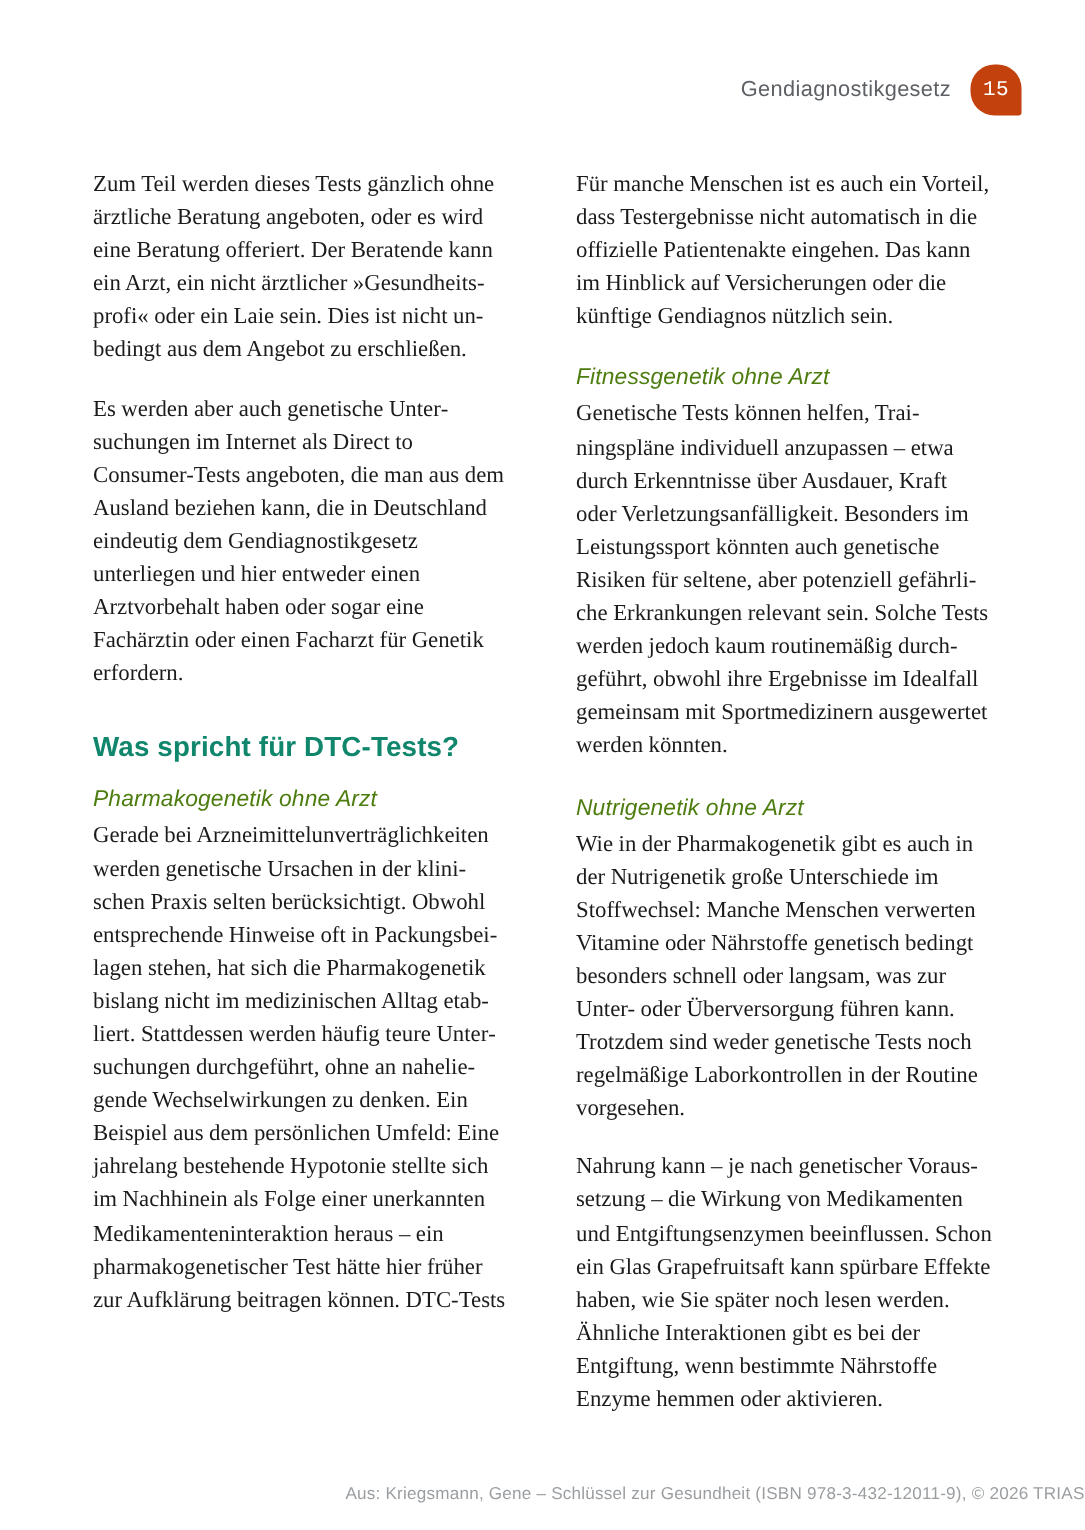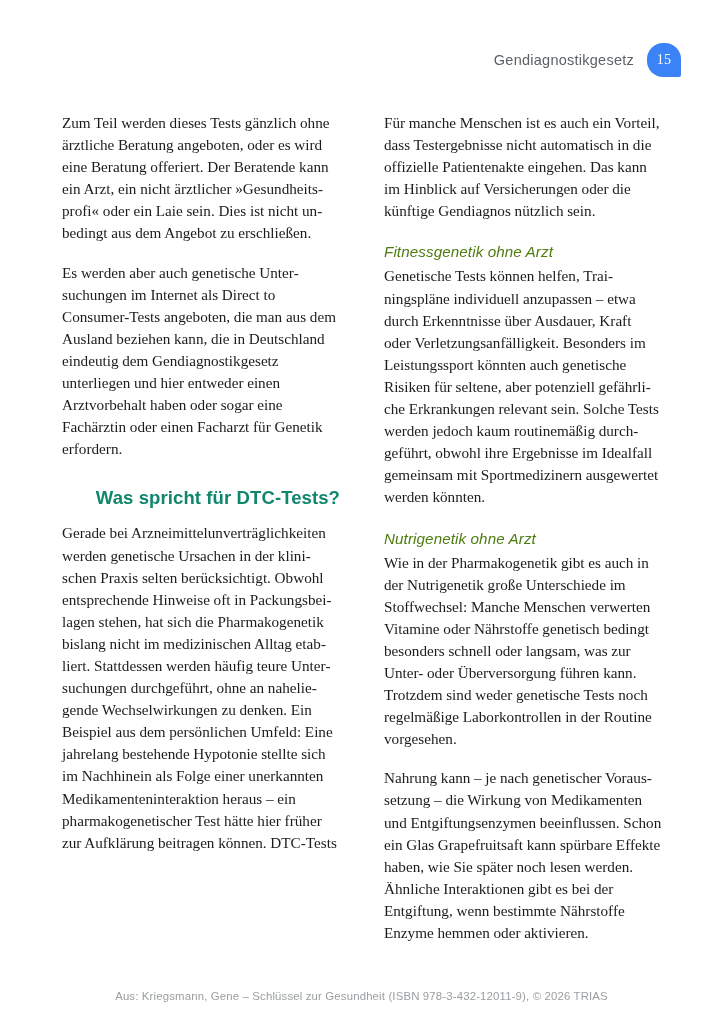--- a/index.html
+++ b/index.html
@@ -39,23 +39,23 @@
     font-size: 14.5px;
     letter-spacing: 0.25px;
     color: #5d6165;
     line-height: 1;
     white-space: nowrap;
     margin-left: 14px;
   }
   .page-badge {
     width: 34px;
     height: 34px;
-    background: #3b82f6;
+    background: #c2410c;
     color: #ffffff;
-    font-family: Liberation Serif, serif;
+    font-family: Liberation Mono, monospace;
     font-size: 14px;
     letter-spacing: 0.2px;
     display: flex;
     align-items: center;
     justify-content: center;
     border-radius: 16px 16px 2px 16px;
   }
 
   
   .columns {
@@ -84,21 +84,20 @@
   }
 
   h2.section-title {
     margin: 25px 0 12px 0;
     font-family: "Liberation Sans", "DejaVu Sans", sans-serif;
     font-size: 18.5px;
     font-weight: bold;
     color: #10866c;
     line-height: 24px;
     letter-spacing: 0.1px;
-    text-align: right;
   }
   h2.section-title.first {
     margin-top: 26px;
   }
 
   h3.sub-title {
     margin: 0 0 3px 0;
     font-family: "Liberation Sans", "DejaVu Sans", sans-serif;
     font-size: 15.2px;
     font-weight: normal;
@@ -110,21 +109,21 @@
   h3.sub-title.spaced {
     margin-top: 19px;
   }
 
   
   .footer {
     position: absolute;
     left: 0;
     right: 0;
     top: 990px;
-    text-align: center;
+    text-align: right;
     font-family: "Liberation Sans", "DejaVu Sans", sans-serif;
     font-size: 11.4px;
     color: #9a9ea1;
     letter-spacing: 0.15px;
   }
 </style>
 </head>
 <body>
 
 <div class="page">
@@ -135,20 +134,21 @@
   </div>
 
   <div class="columns">
 
     <div class="col">
       <p class="body">Zum Teil werden dieses Tests gänzlich ohne ärztliche Beratung angeboten, oder es wird eine Beratung offeriert. Der Beratende kann ein Arzt, ein nicht ärztlicher »Gesundheits­profi« oder ein Laie sein. Dies ist nicht un­bedingt aus dem Angebot zu erschließen.</p>
       <p class="body">Es werden aber auch genetische Unter­suchungen im Internet als Direct to Consumer-Tests angeboten, die man aus dem Ausland beziehen kann, die in Deutschland eindeutig dem Gendiagnos­tikgesetz unterliegen und hier entweder einen Arztvorbehalt haben oder sogar eine Fachärztin oder einen Facharzt für Genetik erfordern.</p>
 
       <h2 class="section-title first">Was spricht für DTC-Tests?</h2>
 
+      <h3 class="sub-title">Pharmakogenetik ohne Arzt</h3>
 
       <p class="body">Gerade bei Arzneimittelunverträglichkeiten werden genetische Ursachen in der klini­schen Praxis selten berücksichtigt. Obwohl entsprechende Hinweise oft in Packungsbei­lagen stehen, hat sich die Pharmakogenetik bislang nicht im medizinischen Alltag etab­liert. Stattdessen werden häufig teure Unter­suchungen durchgeführt, ohne an nahelie­gende Wechselwirkungen zu denken. Ein Beispiel aus dem persönlichen Umfeld: Eine jahrelang bestehende Hypotonie stellte sich im Nachhinein als Folge einer unerkannten Medikamenteninteraktion heraus – ein pharmakogenetischer Test hätte hier früher zur Aufklärung beitragen können. DTC-Tests</p>
     </div>
 
     <div class="col">
 
       <p class="body">Für manche Menschen ist es auch ein Vor­teil, dass Testergebnisse nicht automatisch in die offizielle Patientenakte eingehen. Das kann im Hinblick auf Versicherungen oder die künftige Gendiagnos nützlich sein.</p>
 
       <h3 class="sub-title spaced">Fitnessgenetik ohne Arzt</h3>
       <p class="body">Genetische Tests können helfen, Trai­ningspläne individuell anzupassen – etwa durch Erkenntnisse über Ausdauer, Kraft oder Verletzungsanfälligkeit. Besonders im Leistungssport könnten auch genetische Risiken für seltene, aber potenziell gefährli­che Erkrankungen relevant sein. Solche Tests werden jedoch kaum routinemäßig durch­geführt, obwohl ihre Ergebnisse im Idealfall gemeinsam mit Sportmedizinern ausgewer­tet werden könnten.</p>

